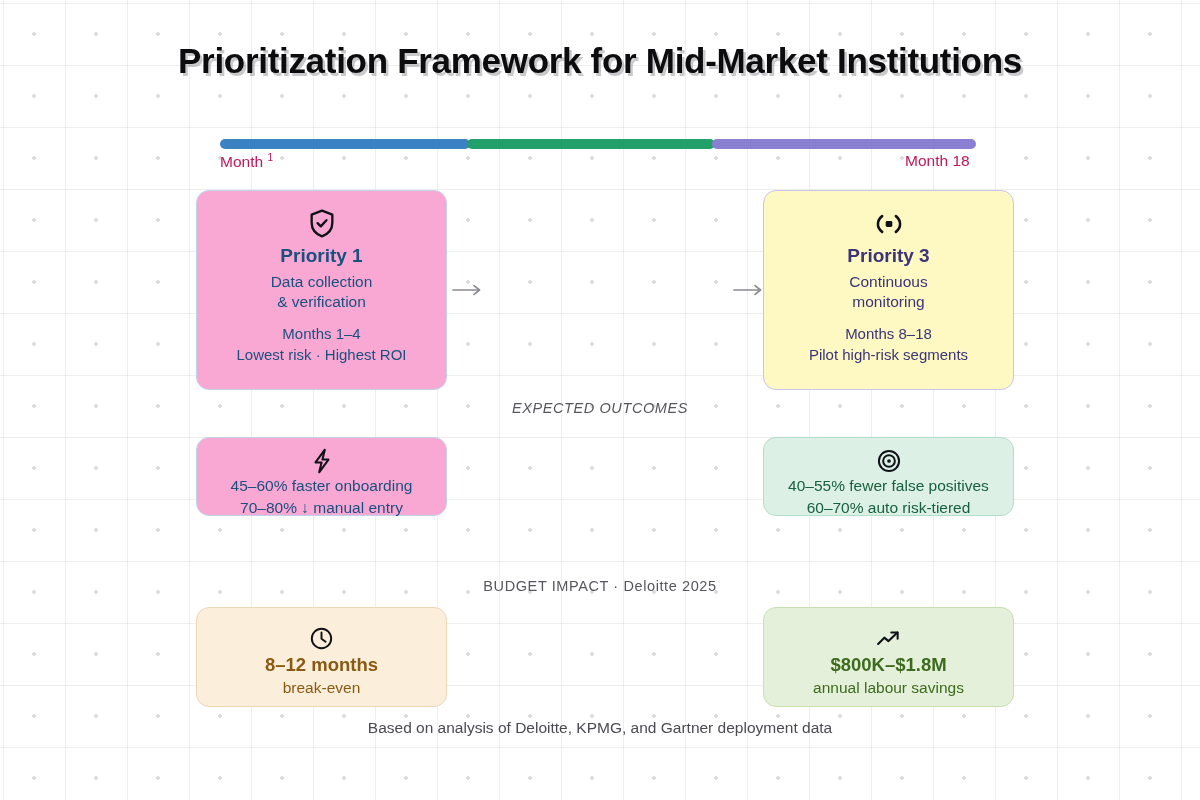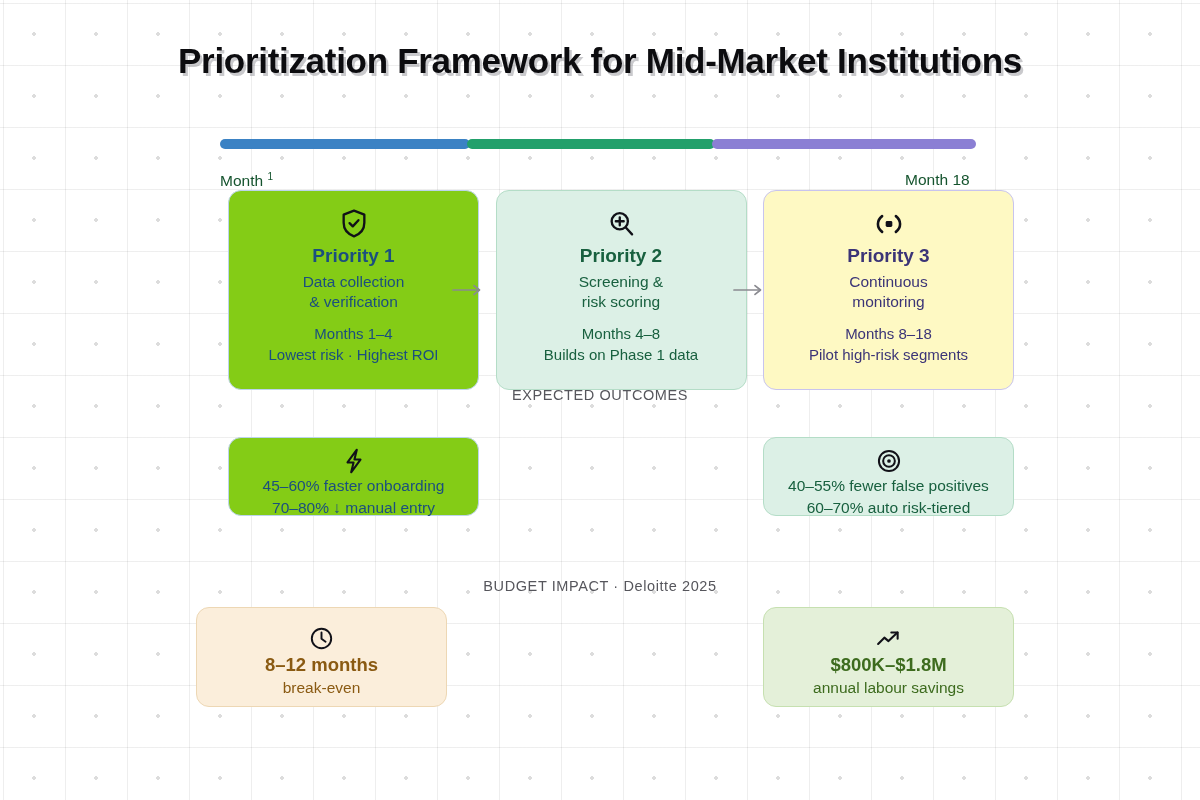--- a/index.html
+++ b/index.html
@@ -70,23 +70,23 @@
   .timeline-seg {
     height: 10px;
     border-radius: 6px;
   }
   #timeline-seg-1 { flex: 0 0 250px; background: #3b82c4; }
   #timeline-seg-2 { flex: 0 0 248px; background: #22a06b; margin-left: -3px; }
   #timeline-seg-3 { flex: 1 1 auto;  background: #8b7fd4; margin-left: -3px; }
 
   .timeline-label {
     position: absolute;
-    top: 171px;
-    font-size: 15.5px;
-    color: #14532d;
+    top: 152px;
+    font-size: 15.5px;
+    color: #be185d;
   }
   #timeline-label-start { left: 220px; }
   #timeline-label-end   { left: 905px; }
   #timeline-label-start sup {
     font-size: 10px;
     vertical-align: super;
   }
 
   
   .card-row {
@@ -156,42 +156,42 @@
     font-size: 18.5px;
     font-weight: bold;
     line-height: 24px;
   }
   .budget-sub {
     font-size: 15.5px;
     line-height: 22px;
   }
 
   
-  .theme-blue   { background: #84cc16; border-color: #bcd4ec; color: #1b4f7e; margin-left: 32px; }
+  .theme-blue   { background: #f9a8d4; border-color: #bcd4ec; color: #1b4f7e; }
   .theme-green  { background: #dcf0e6; border-color: #b4ddc7; color: #18603f; }
   .theme-purple { background: #fef9c3; border-color: #c8c4ee; color: #3b3477; }
   .theme-amber  { background: #fbeedb; border-color: #edd7b4; color: #8a5a12; }
   .theme-olive  { background: #e4f0d9; border-color: #c6e0b0; color: #3d6b1e; }
   .theme-rose   { background: #fae3df; border-color: #f0c8c1; color: #9c4230; }
 
   .theme-blue .priority-title,
   .theme-green .priority-title,
   .theme-purple .priority-title { color: inherit; }
 
   
   .section-label {
     position: absolute;
     left: 0;
     width: 1200px;
     text-align: center;
     font-size: 14.5px;
     letter-spacing: 0.6px;
     color: #56565c;
   }
-  #label-outcomes { top: 387px; }
+  #label-outcomes { top: 400px; font-style: italic; }
   #label-budget   { top: 578px; }
 
   
   #footer-note {
     position: absolute;
     top: 719px;
     left: 0;
     width: 1200px;
     text-align: center;
     font-size: 15.5px;
@@ -239,34 +239,20 @@
           <path d="M8.4 12.3 l2.6 2.6 l4.6 -5"></path>
         </svg>
       </span>
       <div class="priority-title">Priority 1</div>
       <div class="priority-sub">Data collection</div>
       <div class="priority-sub">&amp; verification</div>
       <div class="priority-meta">Months 1–4</div>
       <div class="priority-meta" style="margin-top:0">Lowest risk · Highest ROI</div>
     </div>
 
-    <div class="card priority-card theme-green">
-      <span class="card-icon">
-        <svg width="30" height="32" viewBox="0 0 24 26" fill="none" stroke="#111118" stroke-width="1.9" stroke-linecap="round" stroke-linejoin="round">
-          <circle cx="11" cy="10.8" r="6.6"></circle>
-          <path d="M15.9 15.9 L21 21.4"></path>
-          <path d="M11 7.6 v6.4 M7.8 10.8 h6.4"></path>
-        </svg>
-      </span>
-      <div class="priority-title">Priority 2</div>
-      <div class="priority-sub">Screening &amp;</div>
-      <div class="priority-sub">risk scoring</div>
-      <div class="priority-meta">Months 4–8</div>
-      <div class="priority-meta" style="margin-top:0">Builds on Phase 1 data</div>
-    </div>
 
     <div class="card priority-card theme-purple">
       <span class="card-icon">
         <svg width="32" height="32" viewBox="0 0 26 26" fill="none" stroke="#111118" stroke-width="2.1" stroke-linecap="round" stroke-linejoin="round">
           <path d="M7.4 6.6 C5.1 8.4 4.0 10.6 4.0 13 s1.1 4.6 3.4 6.4"></path>
           <path d="M18.6 6.6 C20.9 8.4 22.0 10.6 22.0 13 s-1.1 4.6 -3.4 6.4"></path>
           <rect x="10.3" y="10.6" width="5.4" height="4.8" rx="1.2" fill="#111118" stroke="none"></rect>
         </svg>
       </span>
       <div class="priority-title">Priority 3</div>
@@ -342,14 +328,15 @@
           <path d="M15.7 6.2 H21.8 V12.2"></path>
         </svg>
       </span>
       <div class="budget-headline">$800K–$1.8M</div>
       <div class="budget-sub">annual labour savings</div>
     </div>
 
 
   </div>
 
+  <div id="footer-note">Based on analysis of Deloitte, KPMG, and Gartner deployment data</div>
 
 </div>
 
 </body></html>

